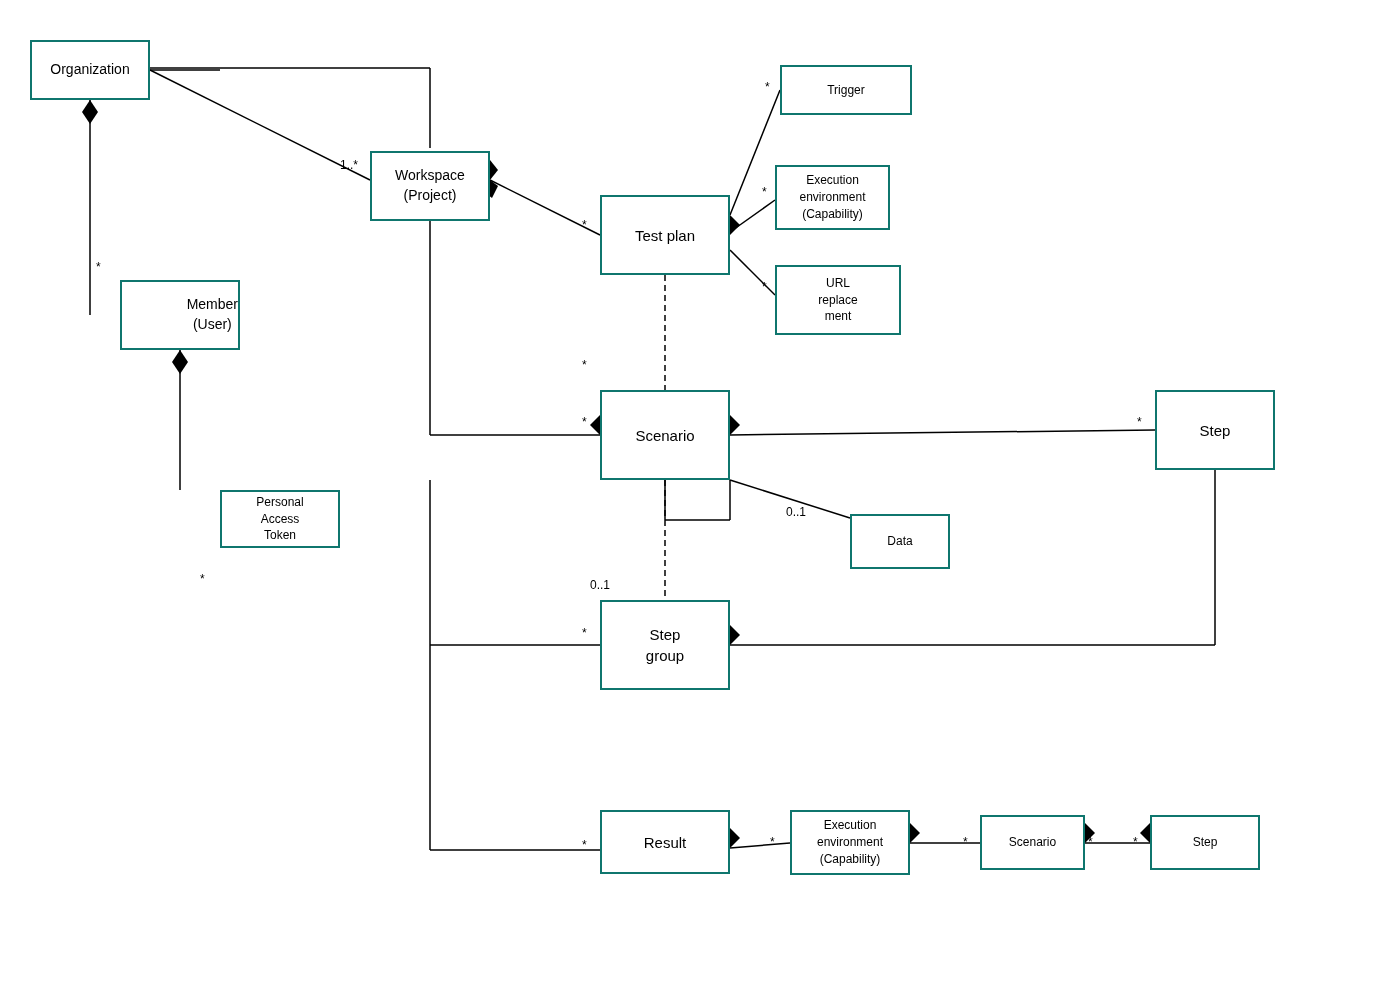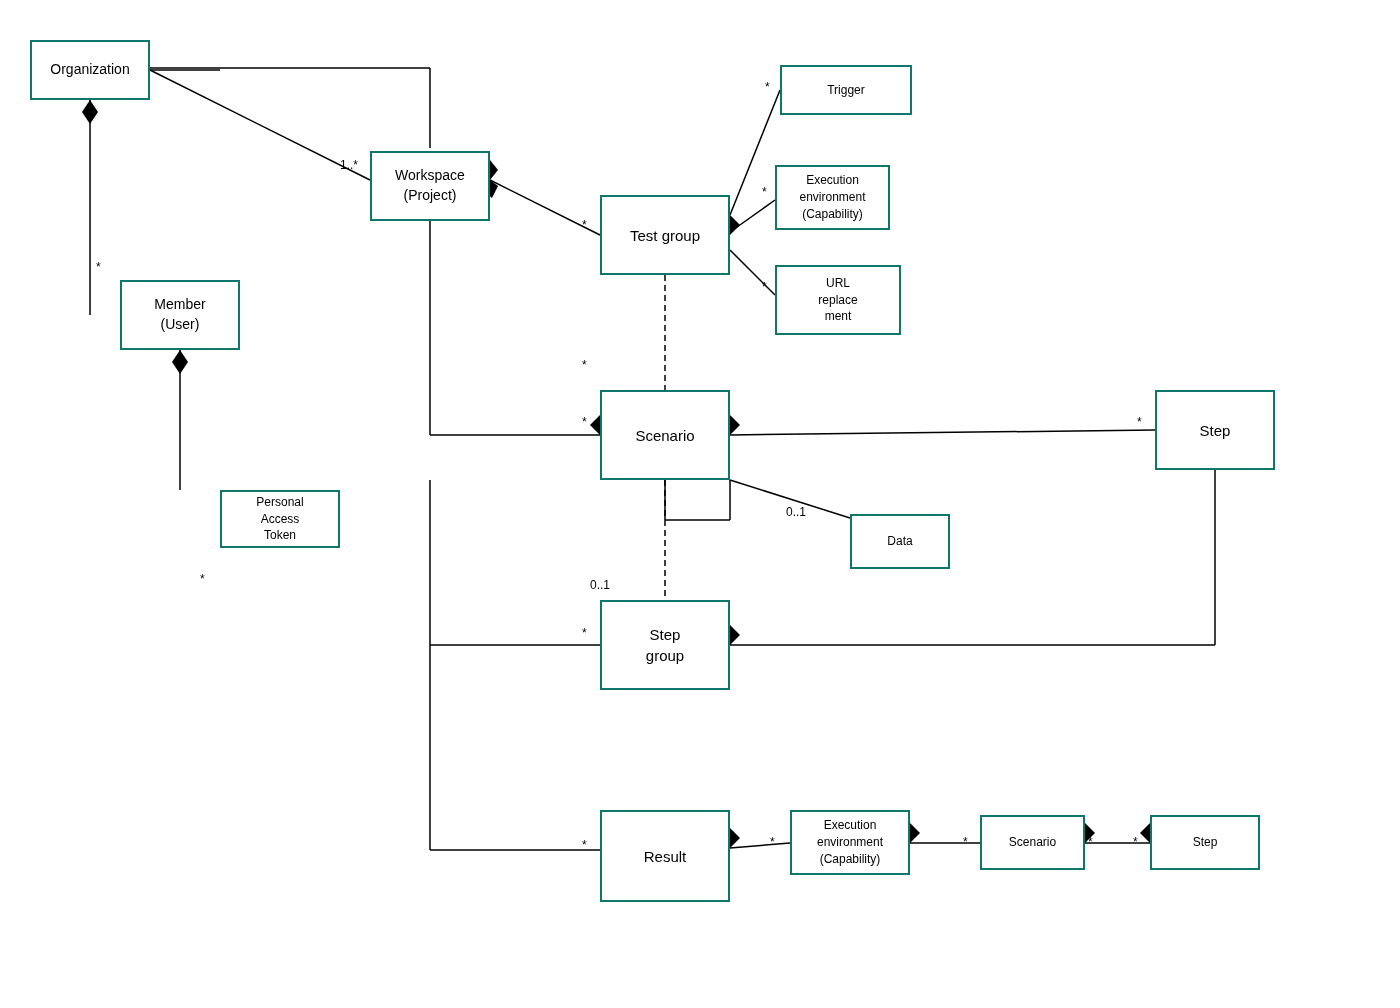--- a/index.html
+++ b/index.html
@@ -121,34 +121,34 @@
     <line x1="1085" y1="843" x2="1150" y2="843" stroke="#000" stroke-width="1.5"></line>
 
     <polygon points="1150,843 1140,833 1150,823 1160,833" fill="#000"></polygon>
 
   </svg>
 
   <div class="uml-box" style="left:30px; top:40px; width:120px; height:60px;">
     <span>Organization</span>
   </div>
 
-  <div class="uml-box" style="left:120px; top:280px; width:120px; height:70px;">
+  <div class="uml-box" style="left:120px; top:280px; width:120px; height:70px;justify-content:flex-end;">
     <span>Member<br>(User)</span>
   </div>
 
   <div class="uml-box small" style="left:220px; top:490px; width:120px; height:58px;">
     <span>Personal<br>Access<br>Token</span>
   </div>
 
   <div class="uml-box" style="left:370px; top:151px; width:120px; height:70px;">
     <span>Workspace<br>(Project)</span>
   </div>
 
   <div class="uml-box" style="left:600px; top:195px; width:130px; height:80px; font-size:15px;">
-    <span>Test group</span>
+    <span>Test plan</span>
   </div>
 
   <div class="uml-box small" style="left:780px; top:65px; width:132px; height:50px;align-items:center;">
     <span>Trigger</span>
   </div>
 
   <div class="uml-box small" style="left:775px; top:165px; width:115px; height:65px;">
     <span>Execution<br>environment<br>(Capability)</span>
   </div>
 
@@ -165,21 +165,21 @@
   </div>
 
   <div class="uml-box" style="left:1155px; top:390px; width:120px; height:80px; font-size:15px;">
     <span>Step</span>
   </div>
 
   <div class="uml-box" style="left:600px; top:600px; width:130px; height:90px; font-size:15px;">
     <span>Step<br>group</span>
   </div>
 
-  <div class="uml-box" style="left:600px; top:810px; width:130px; height:92px; font-size:15px;">
+  <div class="uml-box" style="left:600px; top:810px; width:130px; height:64px; font-size:15px;">
     <span>Result</span>
   </div>
 
   <div class="uml-box small" style="left:790px; top:810px; width:120px; height:65px;">
     <span>Execution<br>environment<br>(Capability)</span>
   </div>
 
   <div class="uml-box small" style="left:980px; top:815px; width:105px; height:55px;">
     <span>Scenario</span>
   </div>

